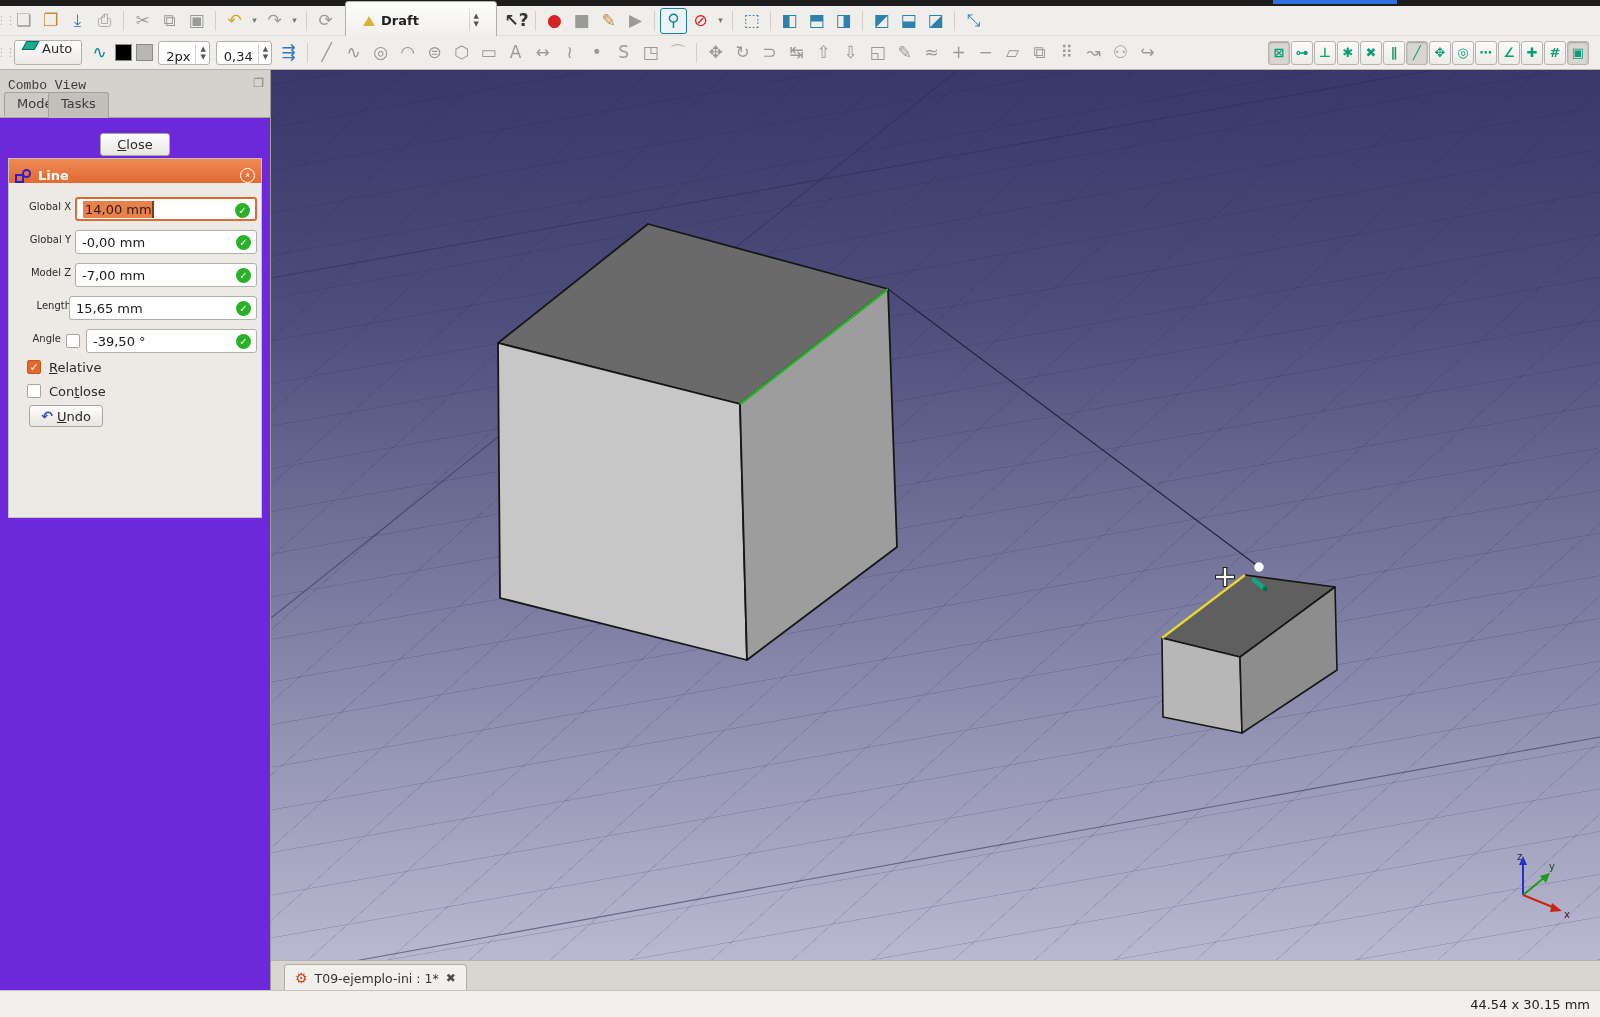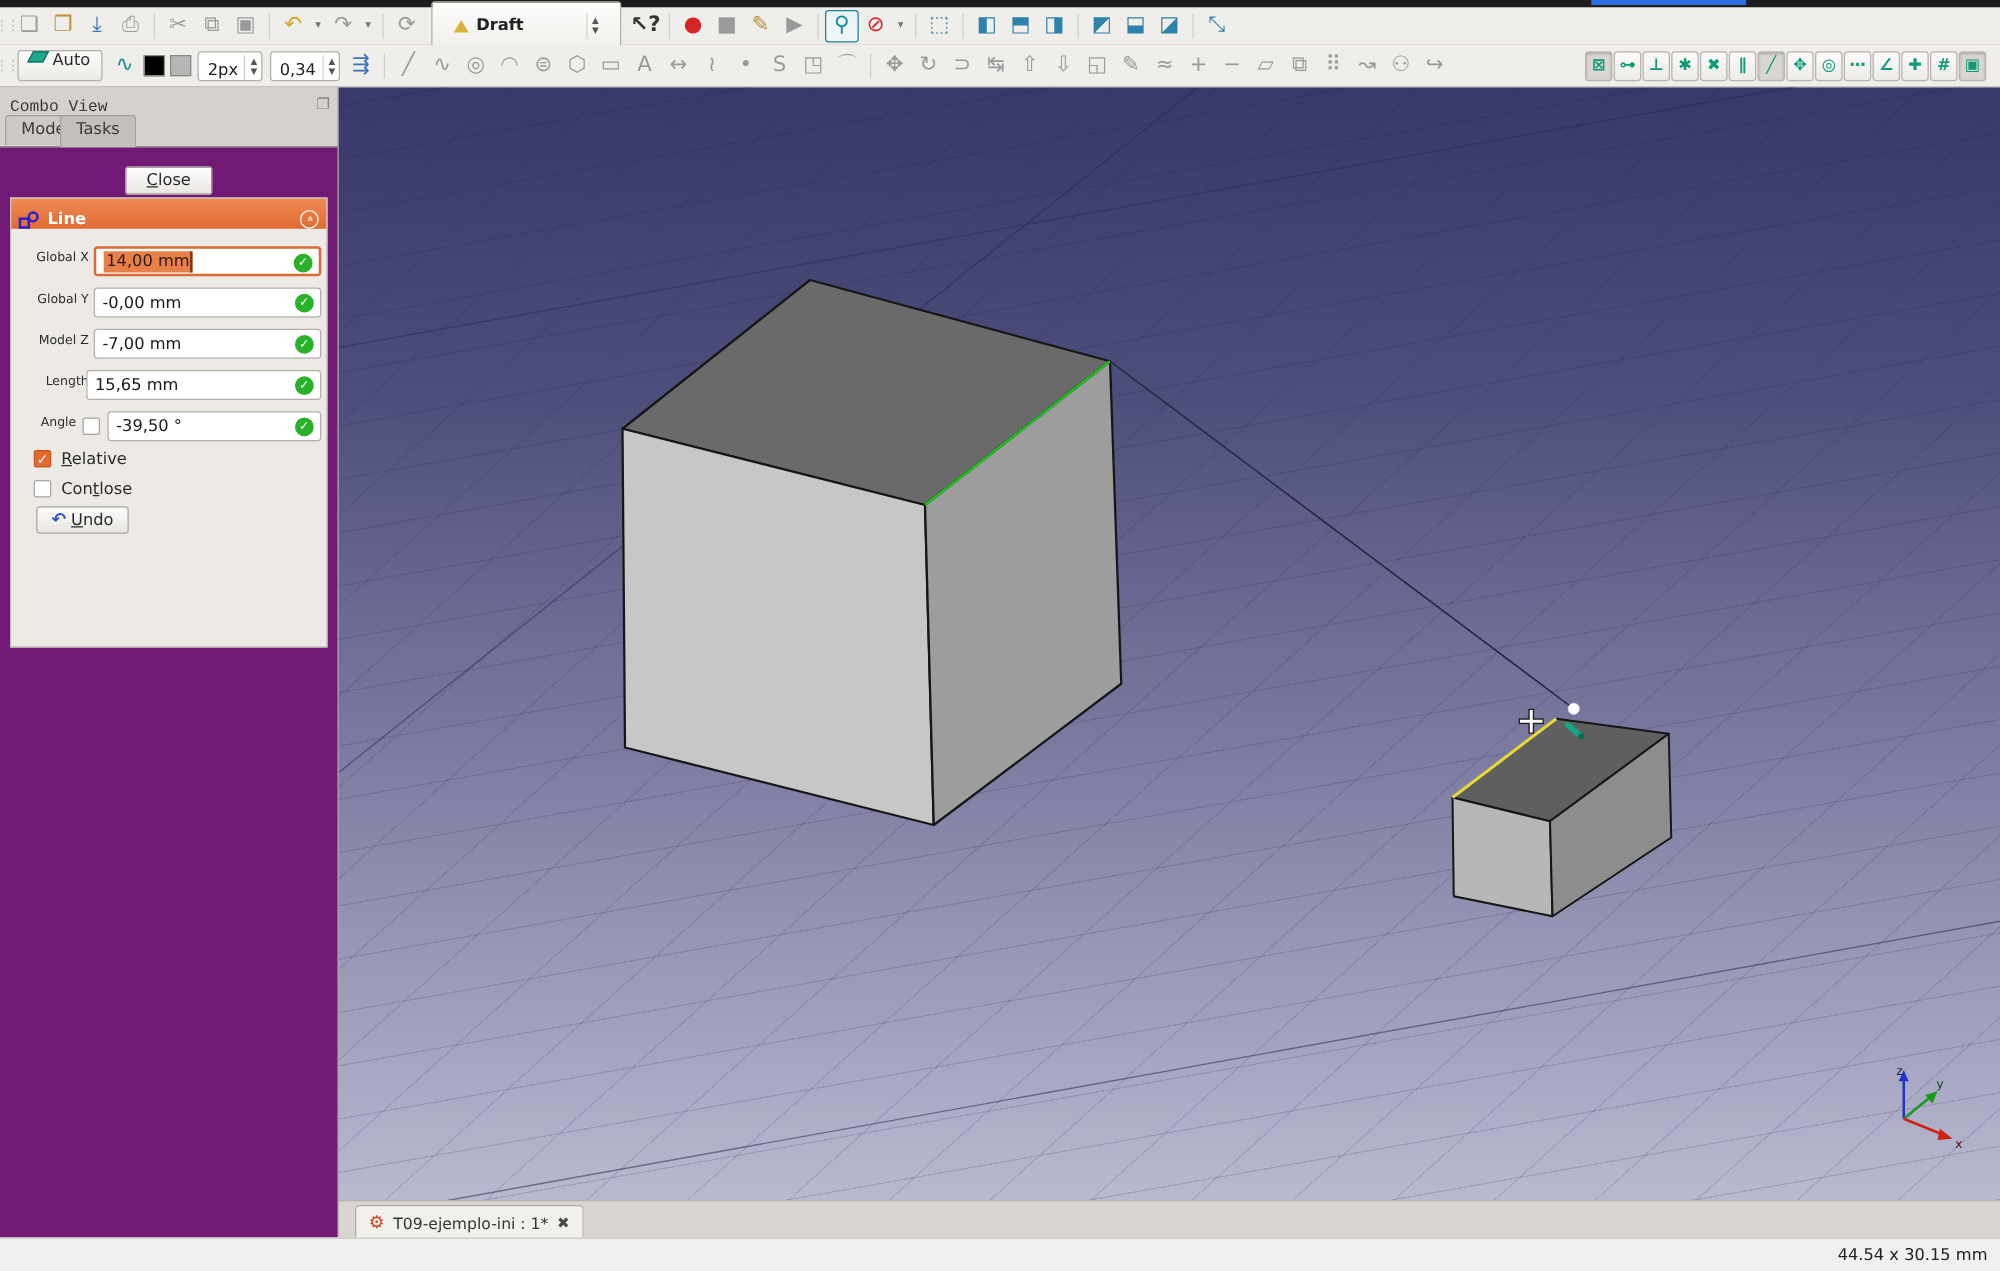--- a/index.html
+++ b/index.html
@@ -48,21 +48,21 @@
   #snapgroup { margin-left:auto; margin-right:10px; }
 
   
   #panel { left:0; top:70px; width:271px; height:920px; background:#d5d1cd; border-right:1px solid #9e9a96; }
   #panel-title { left:8px; top:8px; font-size:13px; color:#3a3a3a;font-family:Liberation Mono, monospace; }
   #float-ic { right:6px; top:6px; color:#8a8782; font-size:12px; }
   .tab { position:absolute; top:22px; height:24px; padding:3px 12px 0; font-size:13px;
     border:1px solid #a5a19c; border-bottom:none; border-radius:3px 3px 0 0; background:#cdc9c5; color:#3a3a3a; }
   #tab-model { left:4px; }
   #tab-tasks { left:48px; background:#c3bfbb; border-bottom:1px solid #c3bfbb; z-index:3; height:26px; }
-  #panel-body { left:0; top:47px; width:270px; height:873px; background:#701a75; border-top:1px solid #a5a19c; }
+  #panel-body { left:0; top:47px; width:270px; height:873px; background:#6d28d9; border-top:1px solid #a5a19c; }
   #close-btn { left:100px; top:15px; width:70px; height:23px; text-align:center; padding-top:3px;
     background:linear-gradient(#fefefe,#e9e6e2); border:1px solid #a9a5a0; border-radius:3px; font-size:13px; }
   .mn { text-decoration:underline; }
 
   #linebox { left:8px; top:40px; width:254px; height:360px; background:#edeae6; border:1px solid #c4c0bb; }
   #linehdr { left:0; top:0; width:252px; height:24px; background:linear-gradient(#ef8a54,#e06a33);
     display:flex; align-items:flex-end; padding:0 6px; gap:7px; }
   #linehdr .t { color:#fff; font-weight:bold; font-size:13px; flex:1; }
   .dlic { position:relative; width:16px; height:14px; }
   .dlic .sq { position:absolute; left:0; bottom:0; width:9px; height:9px; border:2px solid #2a1fd0; }

